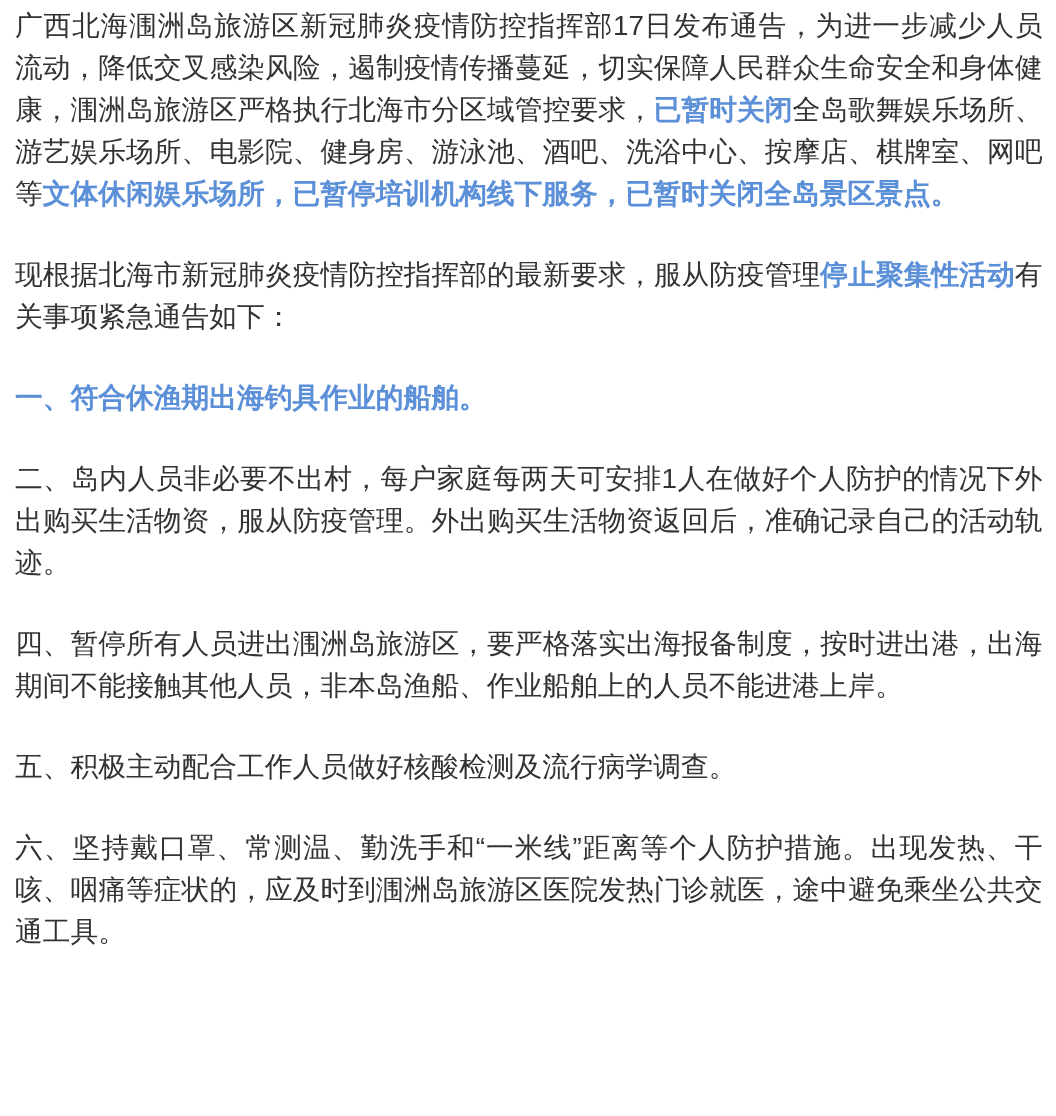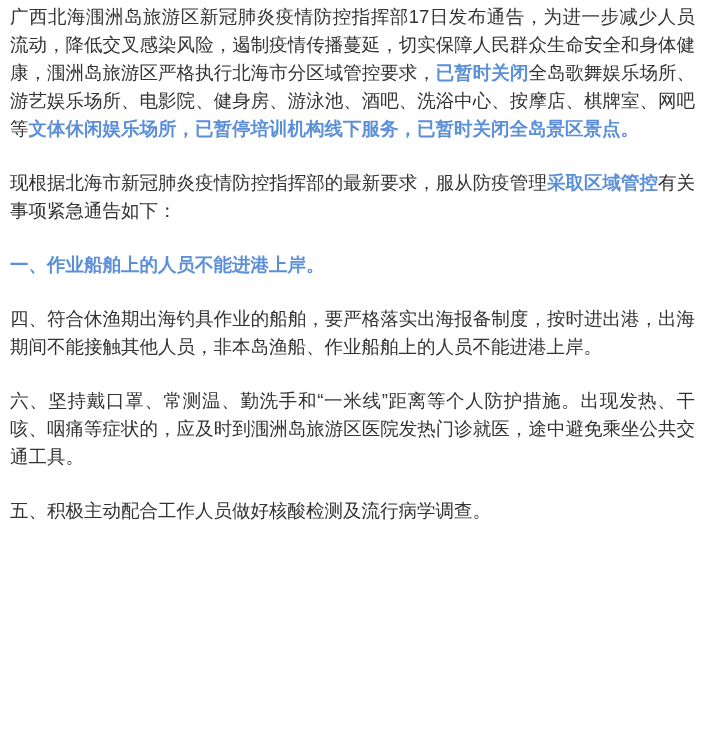--- a/index.html
+++ b/index.html
@@ -36,19 +36,20 @@
   .hl {
     color: var(--hl-color);
     font-weight: 700;
   }
 </style>
 </head>
 <body>
 
 <div class="article">
     <p><span>广西北海涠洲岛旅游区新冠肺炎疫情防控指挥部17日发布通告，为进一步减少人员流动，降低交叉感染风险，遏制疫情传播蔓延，切实保障人民群众生命安全和身体健康，涠洲岛旅游区严格执行北海市分区域管控要求，</span><span class="hl">已暂时关闭</span><span>全岛歌舞娱乐场所、游艺娱乐场所、电影院、健身房、游泳池、酒吧、洗浴中心、按摩店、棋牌室、网吧等</span><span class="hl">文体休闲娱乐场所，已暂停培训机构线下服务，已暂时关闭全岛景区景点。</span></p>
-    <p><span>现根据北海市新冠肺炎疫情防控指挥部的最新要求，服从防疫管理</span><span class="hl">采取区域管控</span><span>有关事项紧急通告如下：</span></p>
-    <p><span class="hl">一、作业船舶上的人员不能进港上岸。</span></p>
-    <p><span>四、符合休渔期出海钓具作业的船舶，要严格落实出海报备制度，按时进出港，出海期间不能接触其他人员，非本岛渔船、作业船舶上的人员不能进港上岸。</span></p>
+    <p><span>现根据北海市新冠肺炎疫情防控指挥部的最新要求，服从防疫管理</span><span class="hl">停止聚集性活动</span><span>有关事项紧急通告如下：</span></p>
+    <p><span class="hl">一、符合休渔期出海钓具作业的船舶。</span></p>
+    <p><span>二、岛内人员非必要不出村，每户家庭每两天可安排1人在做好个人防护的情况下外出购买生活物资，服从防疫管理。外出购买生活物资返回后，准确记录自己的活动轨迹。</span></p>
+    <p><span>四、暂停所有人员进出涠洲岛旅游区，要严格落实出海报备制度，按时进出港，出海期间不能接触其他人员，非本岛渔船、作业船舶上的人员不能进港上岸。</span></p>
+    <p><span>五、积极主动配合工作人员做好核酸检测及流行病学调查。</span></p>
     <p><span>六、坚持戴口罩、常测温、勤洗手和“一米线”距离等个人防护措施。出现发热、干咳、咽痛等症状的，应及时到涠洲岛旅游区医院发热门诊就医，途中避免乘坐公共交通工具。</span></p>
-    <p><span>五、积极主动配合工作人员做好核酸检测及流行病学调查。</span></p>
     <p></p>
   </div>
 
 </body></html>

